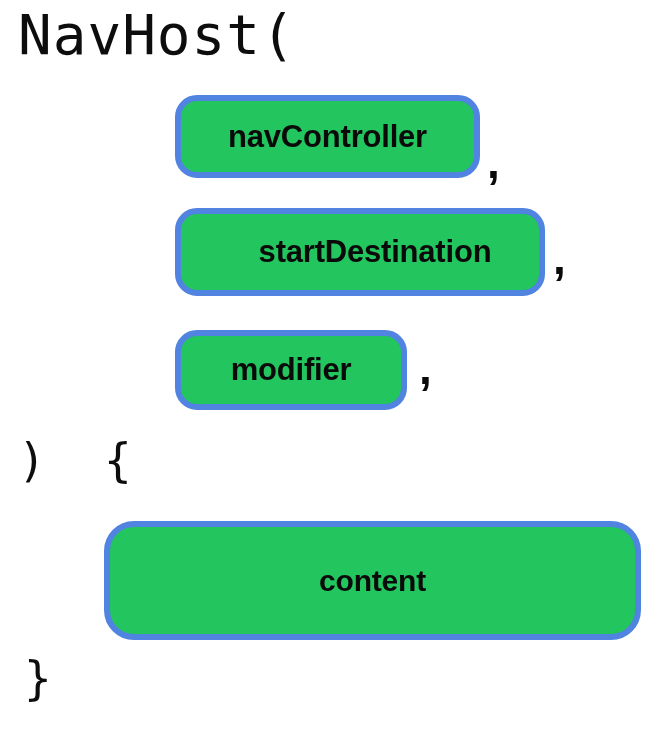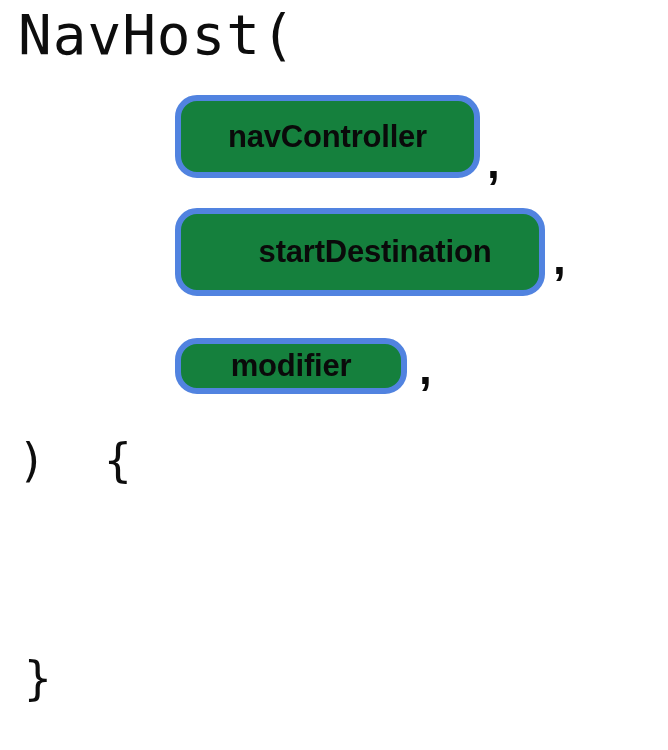--- a/index.html
+++ b/index.html
@@ -45,21 +45,21 @@
     left: 24px;
     top: 655px;
     font-size: 46px;
     letter-spacing: 1px;
   }
 
   
   .param-box {
     position: absolute;
     box-sizing: border-box;
-    background: #15803d;
+    background: #22c55e;
     border: 6px solid #5183E0;
     border-radius: 22px;
     display: flex;
     align-items: center;
     justify-content: center;
   }
 
   .param-label {
     font-family: "Liberation Sans", sans-serif;
     font-weight: 700;
@@ -82,22 +82,21 @@
     top: 208px;
     width: 370px;
     height: 88px;
     padding-left: 30px;
   }
 
   #box-modifier {
     left: 175px;
     top: 330px;
     width: 232px;
-    height: 56px;
-    margin-top: 8px;
+    height: 80px;
   }
 
   #box-content {
     left: 104px;
     top: 521px;
     width: 537px;
     height: 119px;
     border-radius: 30px;
   }
 
@@ -148,16 +147,19 @@
   </div>
   <div class="comma" id="comma-after-start-destination">,</div>
 
   <div class="param-box" id="box-modifier">
     <span class="param-label">modifier</span>
   </div>
   <div class="comma" id="comma-after-modifier">,</div>
 
   <div class="code-text" id="code-close-paren-brace">)  {</div>
 
+  <div class="param-box" id="box-content">
+    <span class="param-label">content</span>
+  </div>
 
   <div class="code-text" id="code-close-brace">}</div>
 
 </div>
 
 </body></html>

